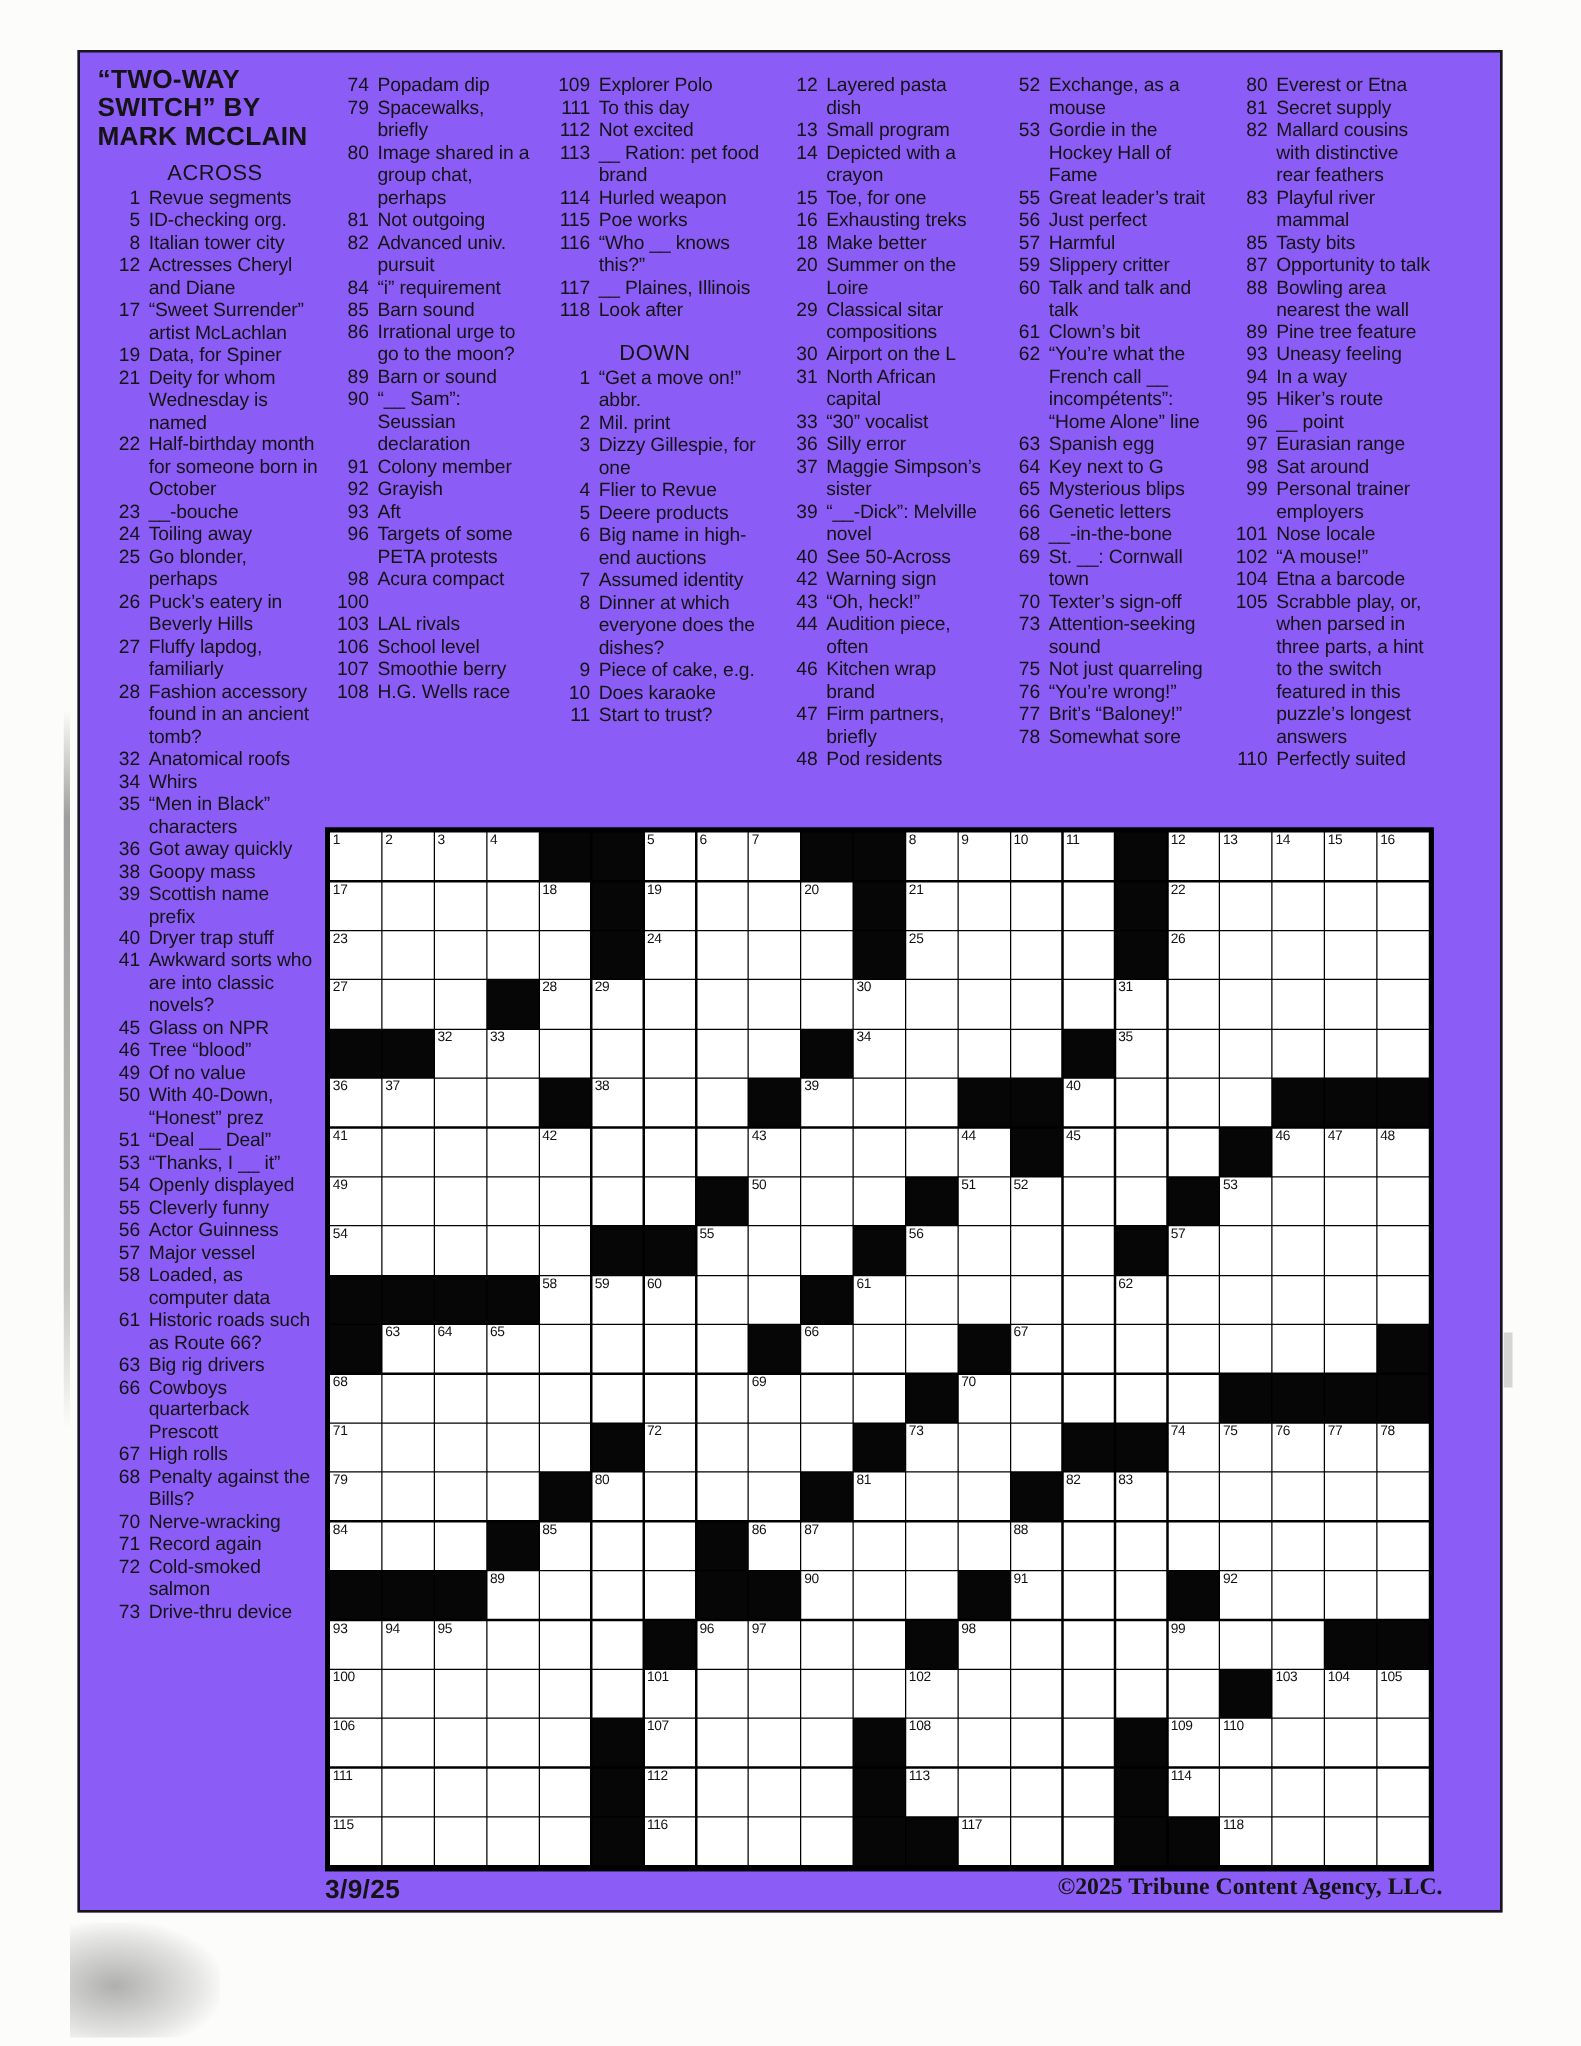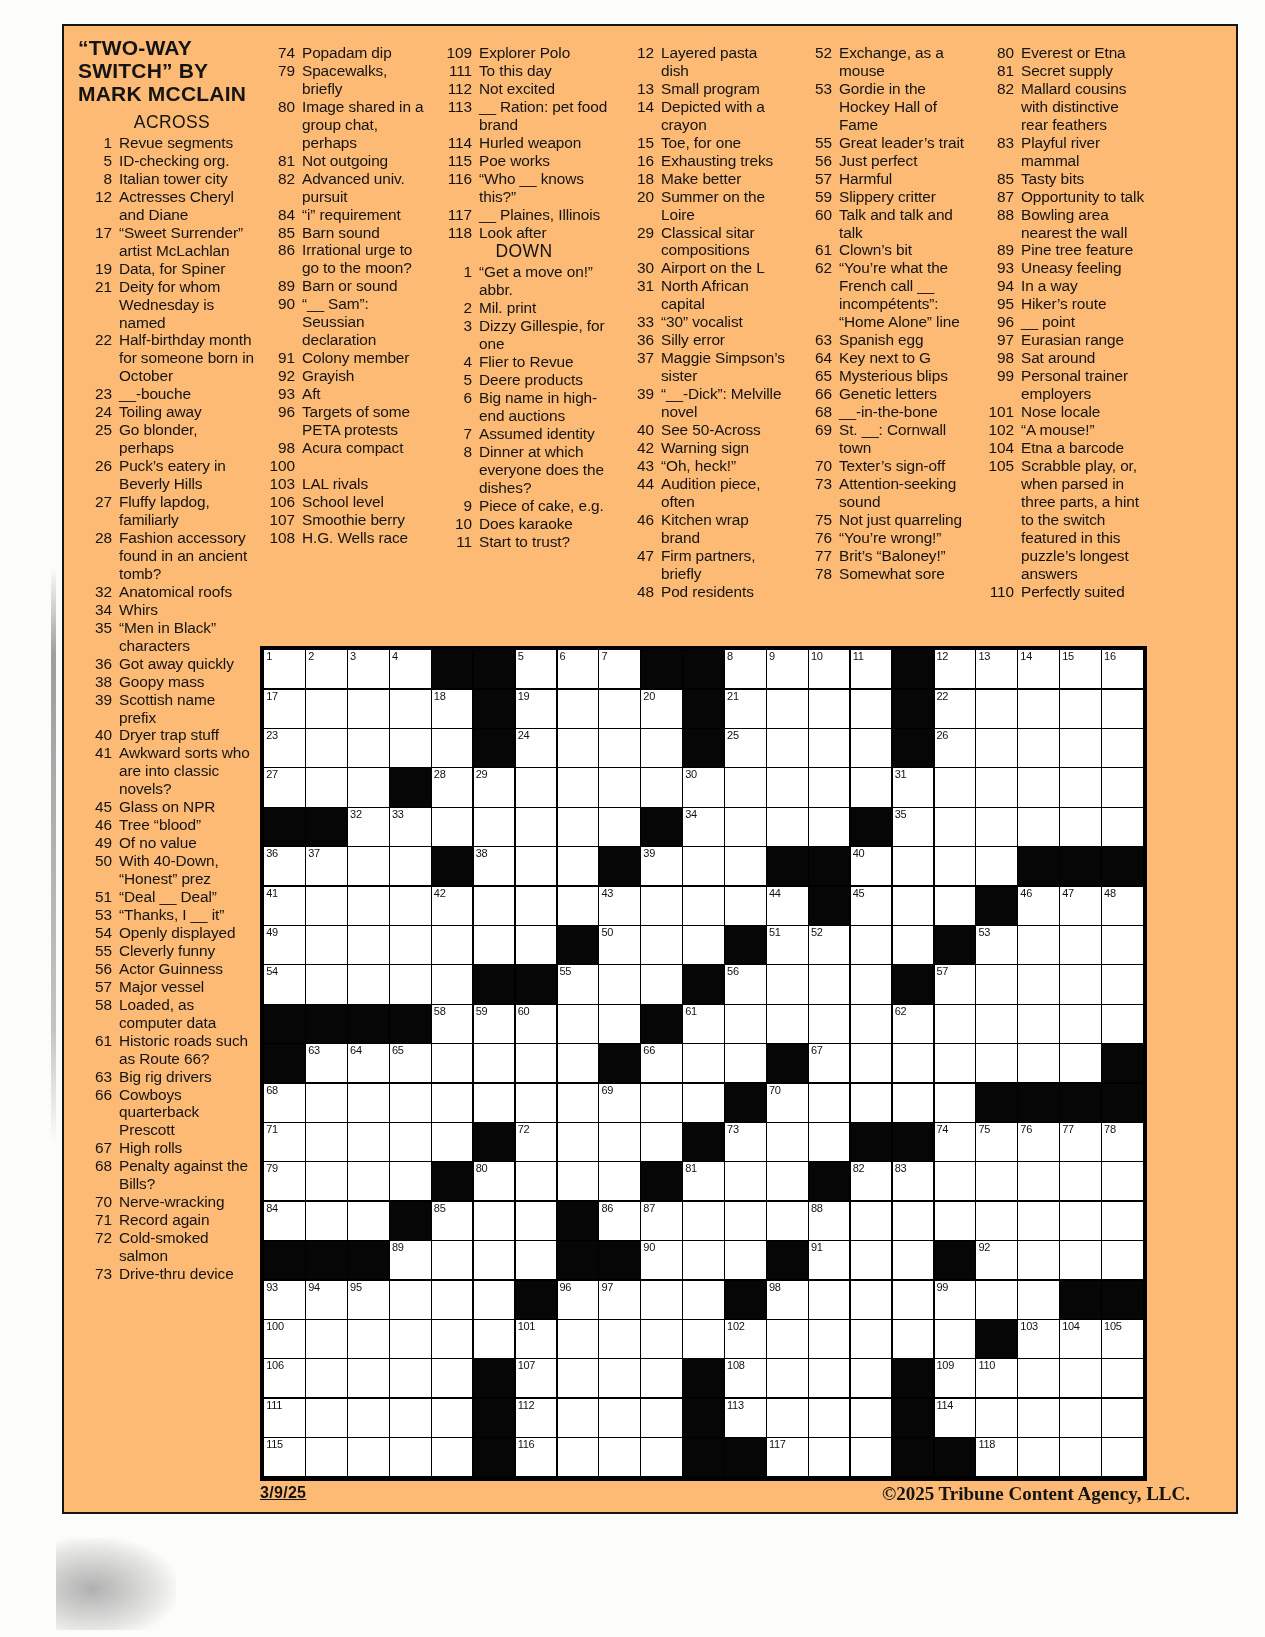--- a/index.html
+++ b/index.html
@@ -3,56 +3,56 @@
 <meta charset="utf-8">
 <style>
   html,body{margin:0;padding:0;}
   body{
     width:1265px;height:1637px;position:relative;overflow:hidden;
     background:#fcfcfb;color:#141414;
     font-family:"Liberation Sans","DejaVu Sans",sans-serif;
     -webkit-font-smoothing:antialiased;
   }
   .frame{
-    position:absolute;left:62px;top:24px;width:1136px;height:1486px;
-    border:2.5px solid #161616;background:#fdba74;padding-left:36px;
+    position:absolute;left:62px;top:40px;width:1136px;height:1486px;
+    border:2.5px solid #161616;background:#8b5cf6;
   }
   .title{
     position:absolute;left:14px;top:10px;width:200px;
     font-size:21px;line-height:23px;font-weight:700;letter-spacing:.2px;
   }
   .cluecol{position:absolute;font-size:15.4px;line-height:17.95px;letter-spacing:-0.1px;}
   .cluecol .clue{display:flex;align-items:flex-start;}
   .cluecol .n{flex:none;width:var(--numw,30px);text-align:right;padding-right:7px;}
   .cluecol .t{flex:1;min-width:0;}
   .colheader{
     font-weight:400;font-size:17.5px;line-height:20px;letter-spacing:.4px;
     width:140px;text-align:center;margin:0 0 2px 22px;
   }
-  .colheader:not(:first-child){}
+  .colheader:not(:first-child){margin-top:15px;}
   #col1{left:16px;top:86px;width:176px;--numw:32px;}
   #col2{left:195px;top:18px;width:170px;--numw:36px;}
   #col3{left:368px;top:18px;width:180px;--numw:40px;}
   #col4{left:560px;top:18px;width:164px;--numw:30px;}
   #col5{left:738px;top:18px;width:164px;--numw:30px;}
   #col6{left:912px;top:18px;width:170px;--numw:38px;}
   .grid{
     position:absolute;left:196px;top:620px;
     display:grid;grid-template-columns:repeat(21,40.6px);grid-auto-rows:38.1px;
     gap:1.3px;padding:1.3px;background:#000;border:3px solid #000;
   }
   .cell{background:#fff;position:relative;}
   .cell.black{background:#060606;}
   .cnum{
     position:absolute;top:0;left:2px;font-size:11px;line-height:13px;
     letter-spacing:-0.3px;color:#111;
   }
   .pdate{
     position:absolute;left:196px;top:1458px;
-    font-size:16px;font-weight:700;letter-spacing:.3px;text-decoration:underline;
+    font-size:21px;font-weight:700;letter-spacing:.3px;
   }
   .copyright{
     position:absolute;right:46px;top:1457px;
     font-family:"Liberation Serif","DejaVu Serif",serif;
     font-size:19px;font-weight:700;
   }
   
   .art-line{position:absolute;left:51px;top:568px;width:5px;height:575px;
     background:linear-gradient(180deg,rgba(90,90,90,0),rgba(80,80,80,.55) 15%,rgba(90,90,90,.35) 80%,rgba(90,90,90,0));}
   .art-blob{position:absolute;left:56px;top:1538px;width:120px;height:92px;

